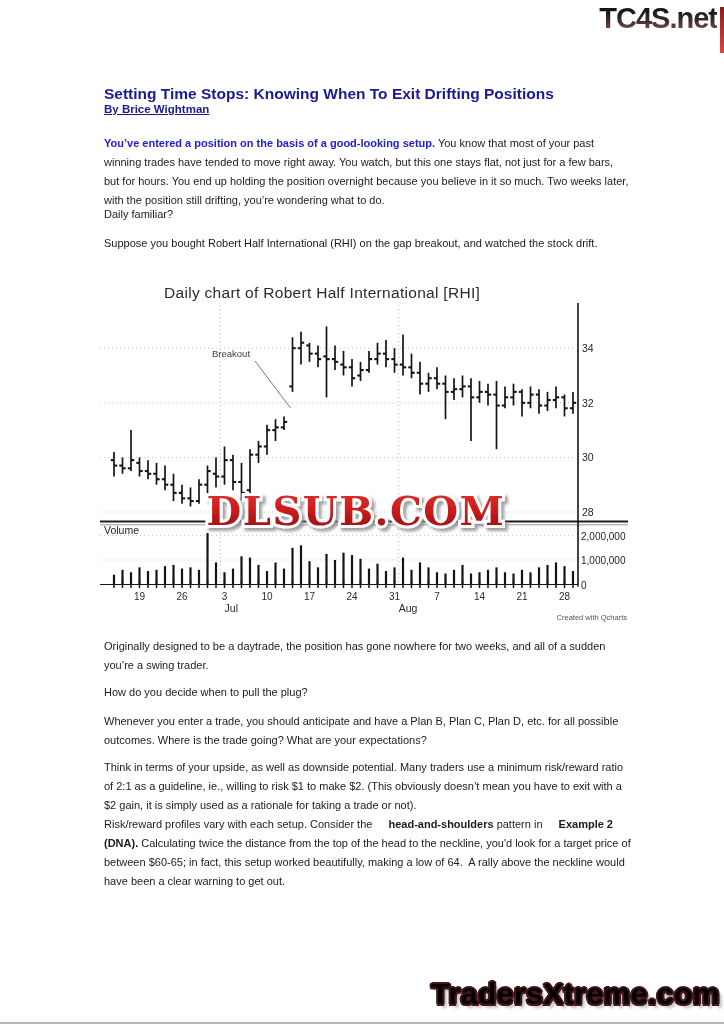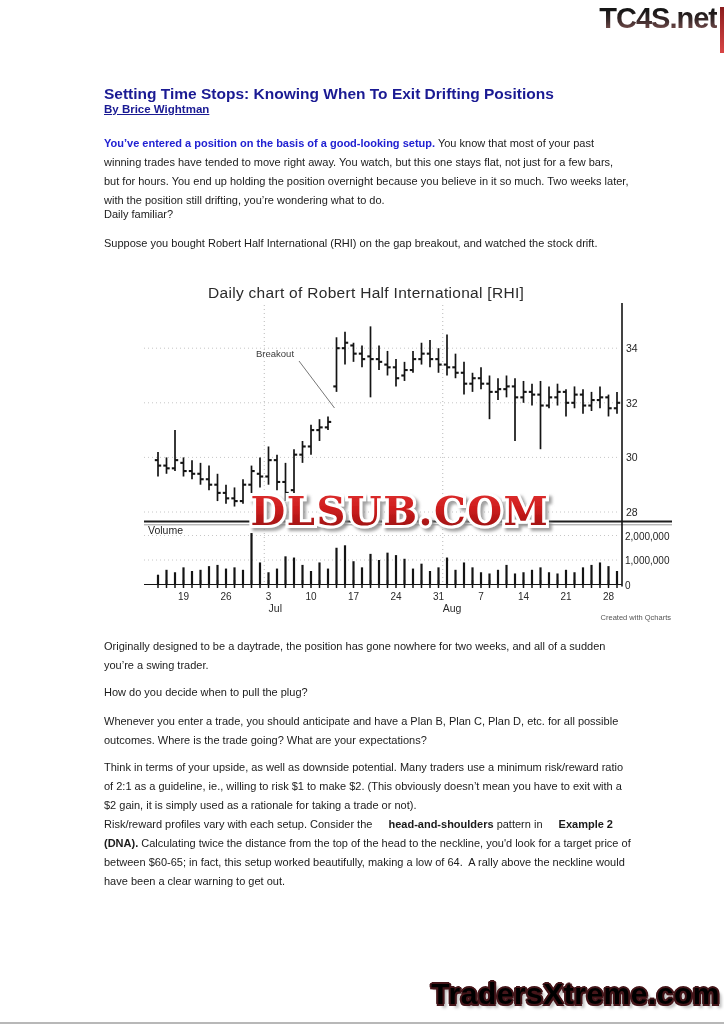--- a/index.html
+++ b/index.html
@@ -14,21 +14,21 @@
     -webkit-background-clip:text;background-clip:text;color:transparent;
   }
   #red-edge-mark{right:0;top:7px;width:4px;height:46px;background:linear-gradient(180deg,#8a1d1d,#d94545);}
   #page-title{left:104px;top:85px;font-size:15.5px;font-weight:bold;color:#1a1a93;}
   #byline{left:104px;top:103px;font-size:11.5px;color:#1a1a93;text-decoration:underline;cursor:pointer;font-weight:bold;}
   .para{left:104px;width:527px;font-size:11px;line-height:19px;color:#1b1b1b;white-space:pre-wrap;}
   .lead{color:#2121d2;font-weight:bold;}
   .bold{font-weight:bold;padding-left:13px;}
   #p1{top:134px} #p2{top:205px} #p3{top:234px}
   #p4{top:637px} #p5{top:683px} #p6{top:712px} #p7{top:758px} #p8{top:815px}
-  #chart-wrap{left:96px;top:281px;width:540px;height:346px;margin-left:44px;}
+  #chart-wrap{left:96px;top:281px;width:540px;height:346px;}
   #bottom-logo{
     right:4px;top:977px;font-size:30px;font-weight:bold;letter-spacing:0.5px;color:#000000;
     text-shadow:
       -1.5px -1.5px 0 #45161a, 1.5px -1.5px 0 #45161a, -1.5px 1.5px 0 #45161a, 1.5px 1.5px 0 #45161a,
       -2px 0 0 #45161a, 2px 0 0 #45161a, 0 -2px 0 #45161a, 0 2px 0 #45161a,
       4px 4px 3px #bdbdbd;
   }
   #bottom-rule{left:0;bottom:0;width:724px;height:2px;background:#b8b8b8;}
 </style>
 </head>

